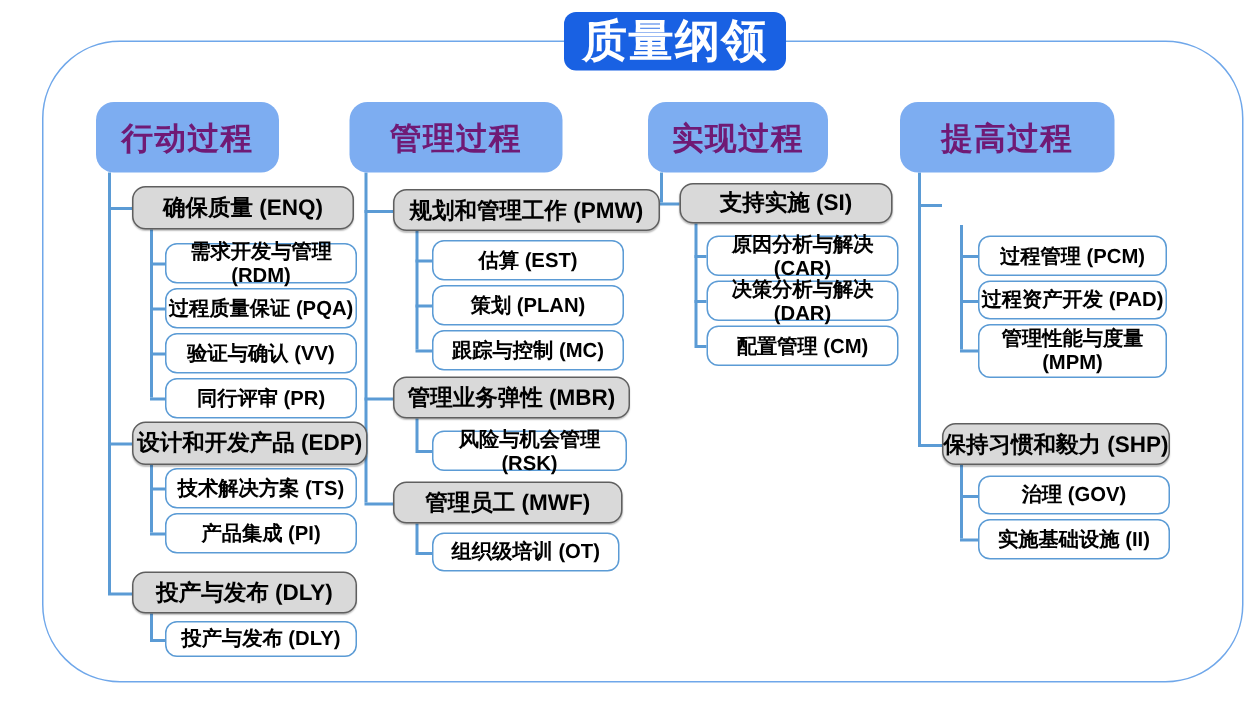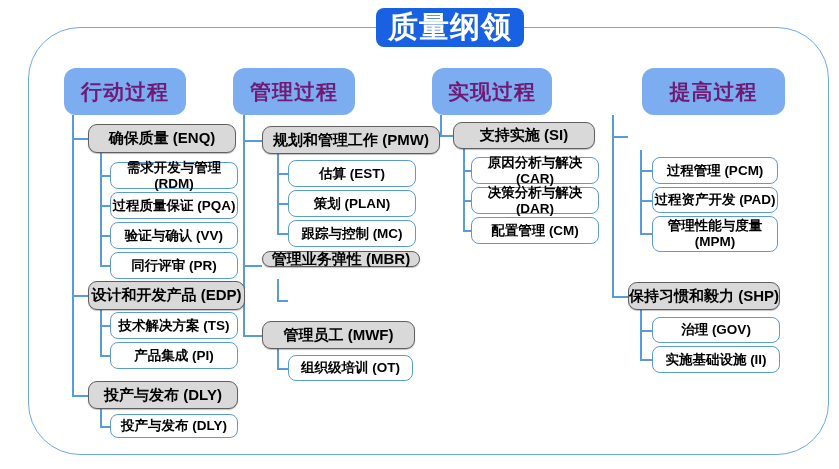--- a/index.html
+++ b/index.html
@@ -124,43 +124,44 @@
   <div class="leaf" style="left:110px;top:312px;width:128px;height:27px;">技术解决方案 (TS)</div>
   <div class="leaf" style="left:110px;top:342px;width:128px;height:27px;">产品集成 (PI)</div>
 
   <div class="grp" style="left:88px;top:381px;width:150px;height:28px;">投产与发布 (DLY)</div>
 
   <div class="vline" style="left:100px;top:409px;height:17px;"></div>
   <div class="hline" style="left:100px;top:426px;width:10px;"></div>
 
   <div class="leaf" style="left:110px;top:414px;width:128px;height:24px;">投产与发布 (DLY)</div>
 
-  <div class="hdr" style="left:233px;top:68px;width:122px;height:47px;font-family:Liberation Mono, monospace;">管理过程</div>
+  <div class="hdr" style="left:233px;top:68px;width:142px;height:47px;font-family:Liberation Mono, monospace;">管理过程</div>
 
   <div class="vline" style="left:243px;top:115px;height:220px;"></div>
   <div class="hline" style="left:243px;top:140px;width:19px;"></div>
   <div class="hline" style="left:243px;top:265px;width:19px;"></div>
   <div class="hline" style="left:243px;top:335px;width:19px;"></div>
 
   <div class="grp" style="left:262px;top:126px;width:178px;height:28px;">规划和管理工作 (PMW)</div>
 
   <div class="vline" style="left:277px;top:154px;height:79px;"></div>
   <div class="hline" style="left:277px;top:173px;width:11px;"></div>
   <div class="hline" style="left:277px;top:203px;width:11px;"></div>
   <div class="hline" style="left:277px;top:233px;width:11px;"></div>
 
   <div class="leaf" style="left:288px;top:160px;width:128px;height:27px;">估算 (EST)</div>
   <div class="leaf" style="left:288px;top:190px;width:128px;height:27px;">策划 (PLAN)</div>
   <div class="leaf" style="left:288px;top:220px;width:128px;height:27px;">跟踪与控制 (MC)</div>
 
-  <div class="grp" style="left:262px;top:251px;width:158px;height:16px;">管理业务弹性 (MBR)</div>
+  <div class="grp" style="left:262px;top:251px;width:158px;height:28px;">管理业务弹性 (MBR)</div>
 
   <div class="vline" style="left:277px;top:279px;height:21px;"></div>
   <div class="hline" style="left:277px;top:300px;width:11px;"></div>
 
+  <div class="leaf" style="left:288px;top:287px;width:130px;height:27px;">风险与机会管理 (RSK)</div>
 
   <div class="grp" style="left:262px;top:321px;width:153px;height:28px;">管理员工 (MWF)</div>
 
   <div class="vline" style="left:277px;top:349px;height:19px;"></div>
   <div class="hline" style="left:277px;top:368px;width:11px;"></div>
 
   <div class="leaf" style="left:288px;top:355px;width:125px;height:26px;">组织级培训 (OT)</div>
 
   <div class="hdr" style="left:432px;top:68px;width:120px;height:47px;">实现过程</div>
 
@@ -171,21 +172,21 @@
 
   <div class="vline" style="left:463px;top:149px;height:81px;"></div>
   <div class="hline" style="left:463px;top:170px;width:8px;"></div>
   <div class="hline" style="left:463px;top:200px;width:8px;"></div>
   <div class="hline" style="left:463px;top:230px;width:8px;"></div>
 
   <div class="leaf" style="left:471px;top:157px;width:128px;height:27px;">原因分析与解决 (CAR)</div>
   <div class="leaf" style="left:471px;top:187px;width:128px;height:27px;">决策分析与解决 (DAR)</div>
   <div class="leaf" style="left:471px;top:217px;width:128px;height:27px;">配置管理 (CM)</div>
 
-  <div class="hdr" style="left:600px;top:68px;width:143px;height:47px;margin-left:42px;">提高过程</div>
+  <div class="hdr" style="left:600px;top:68px;width:143px;height:47px;">提高过程</div>
 
   <div class="vline" style="left:612px;top:115px;height:181px;"></div>
   <div class="hline" style="left:612px;top:136px;width:16px;"></div>
   <div class="hline" style="left:612px;top:296px;width:16px;"></div>
 
 
   <div class="vline" style="left:640px;top:150px;height:83px;"></div>
   <div class="hline" style="left:640px;top:170px;width:12px;"></div>
   <div class="hline" style="left:640px;top:200px;width:12px;"></div>
   <div class="hline" style="left:640px;top:233px;width:12px;"></div>

